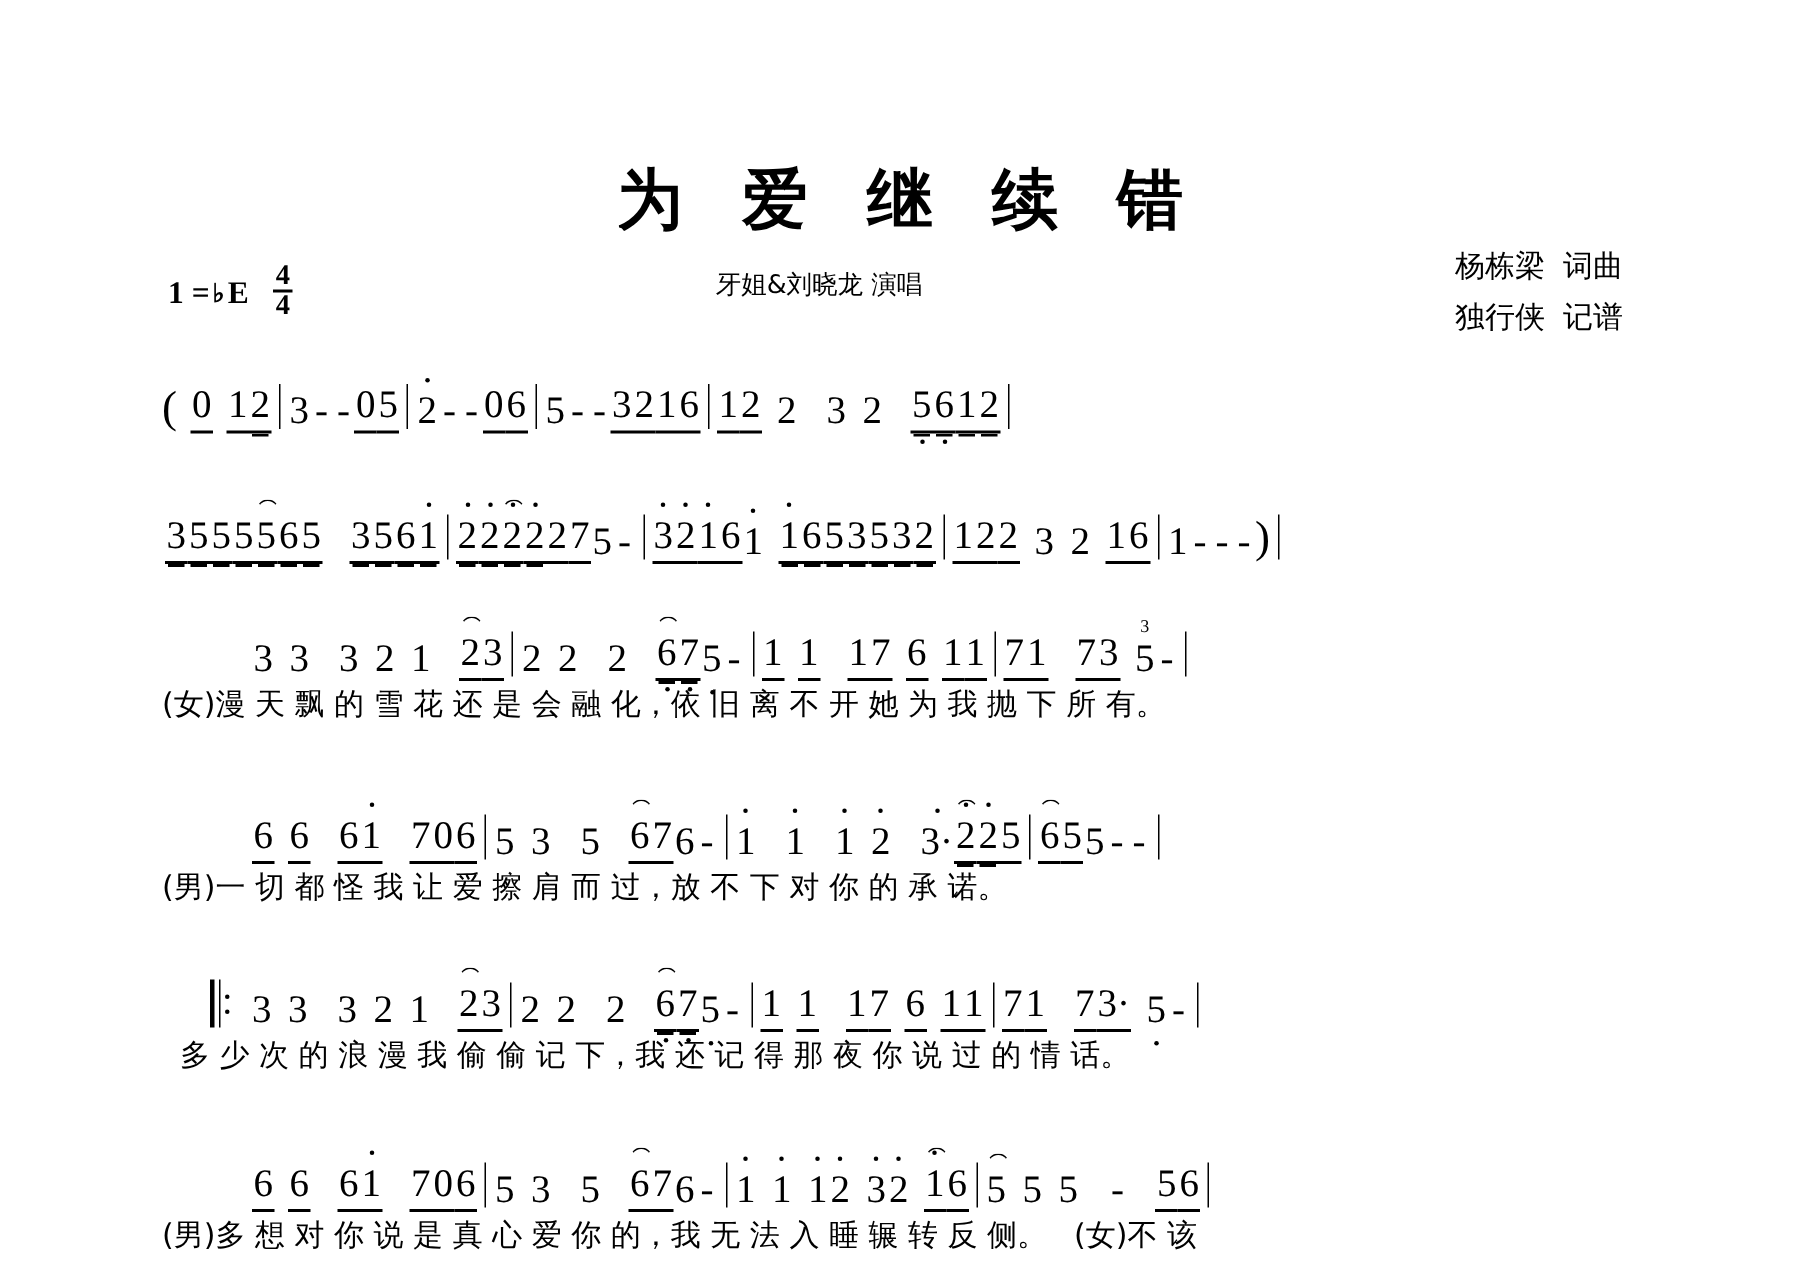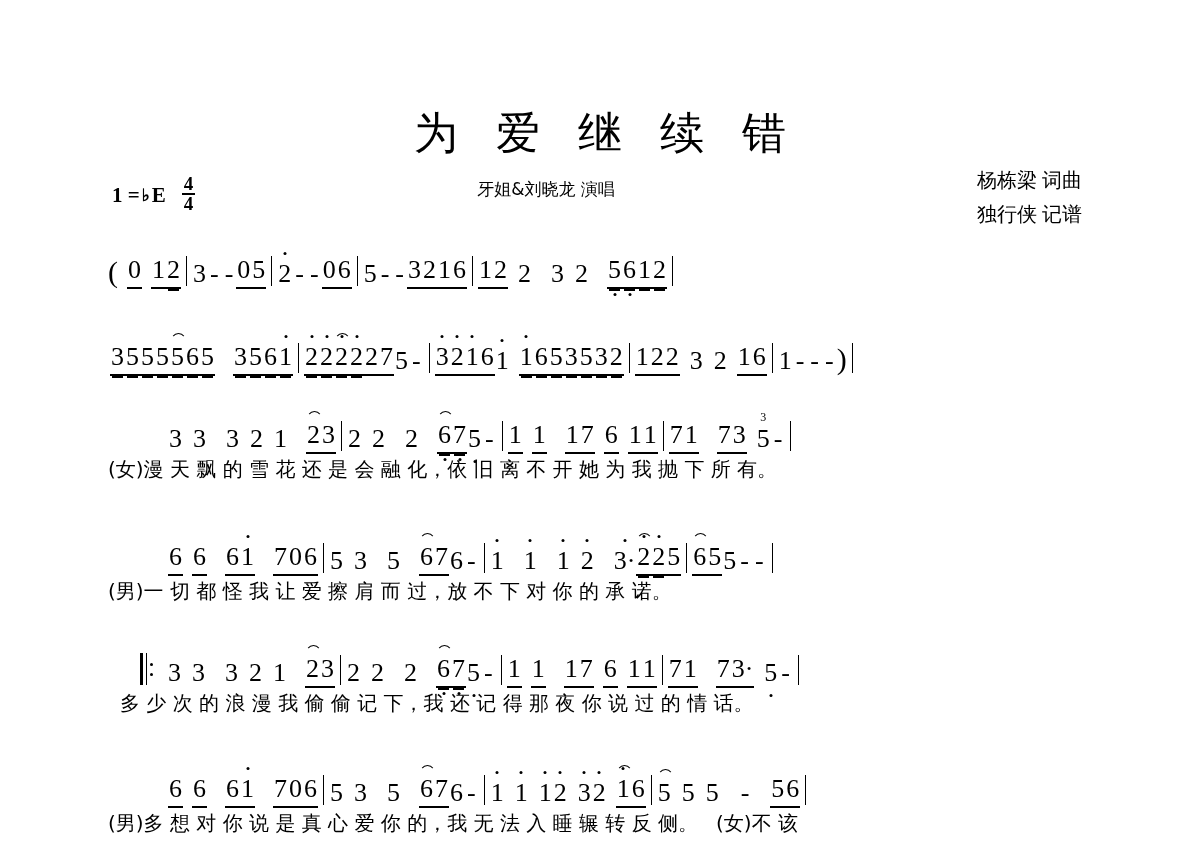--- a/index.html
+++ b/index.html
@@ -23,40 +23,40 @@
   }
 
   
   .title {
     position: absolute;
     top: 104px;
     left: 0;
     width: 1200px;
     text-align: center;
     font-family: "DejaVu Sans", sans-serif;
-    font-weight: normal;
+    font-weight: bold;
     font-size: 44px;
     letter-spacing: 12px;
     text-indent: 12px;
   }
   .singer {
     position: absolute;
     top: 178px;
     left: 0;
     width: 1092px;
     text-align: center;
     font-family: "DejaVu Sans", sans-serif;
     font-size: 17px;
   }
   .credits {
     position: absolute;
     top: 163px;
     right: 118px;
     text-align: right;
-    font-family: Liberation Serif, serif;
+    font-family: Liberation Mono, monospace;
     font-size: 20px;
     line-height: 34px;
   }
   .keysig {
     position: absolute;
     top: 176px;
     left: 112px;
     font-family: "Liberation Serif", serif;
     font-size: 21px;
     font-weight: bold;

